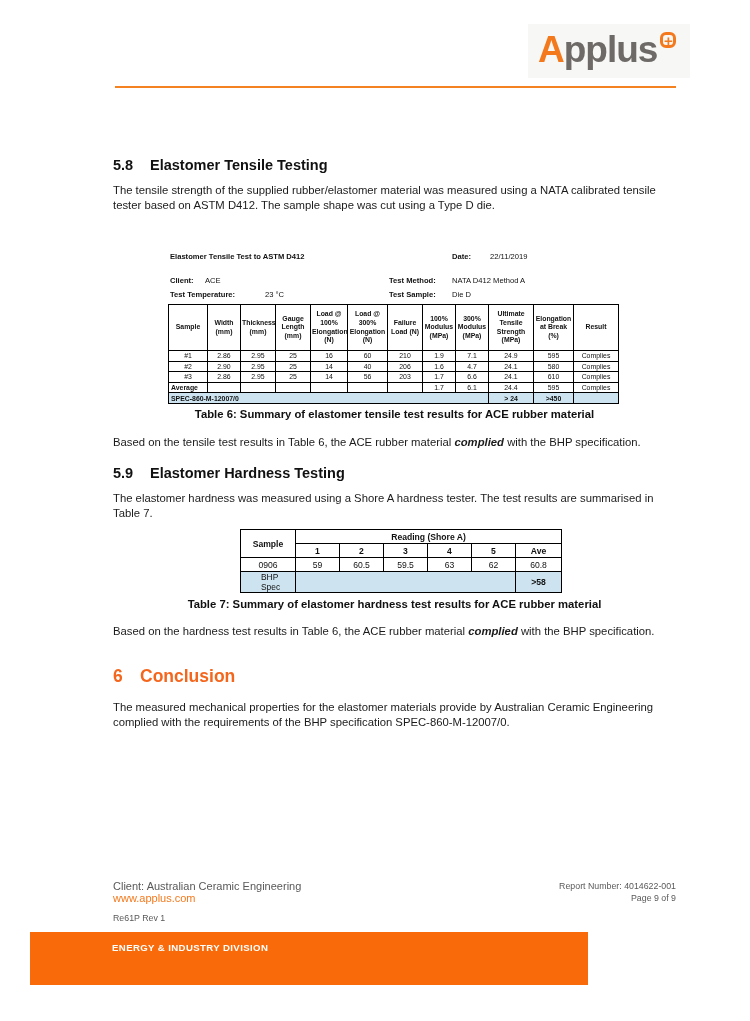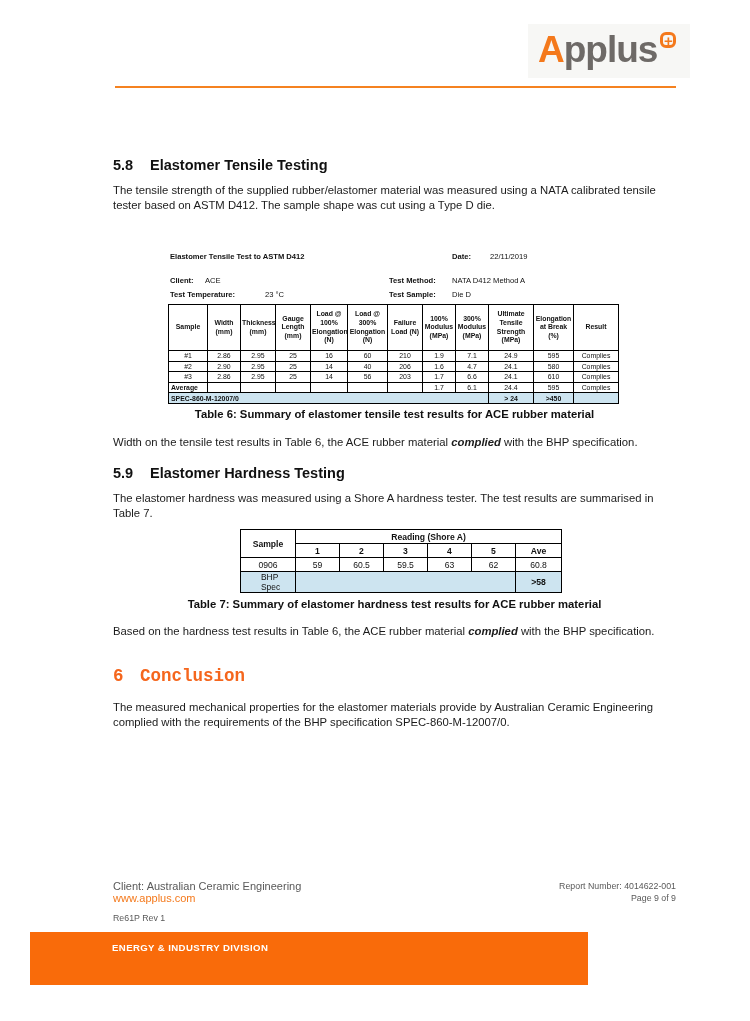--- a/index.html
+++ b/index.html
@@ -204,21 +204,21 @@
         <tr class="spec-row">
           <td class="spec-label" colspan="9">SPEC-860-M-12007/0</td>
           <td>&gt; 24</td>
           <td>&gt;450</td>
           <td></td>
         </tr>
       </tbody>
   </table>
   <div class="caption abs" style="left:113px;top:408px;">Table 6: Summary of elastomer tensile test results for ACE rubber material</div>
 
-  <p class="body abs" style="left:113px;top:435px;"><span>Width on the tensile test results in Table 6, the ACE rubber material </span><span class="emph">complied</span><span> with the BHP specification.</span></p>
+  <p class="body abs" style="left:113px;top:435px;"><span>Based on the tensile test results in Table 6, the ACE rubber material </span><span class="emph">complied</span><span> with the BHP specification.</span></p>
 
   <h2 class="sec abs" style="left:113px;top:465px;">
     <span class="num">5.9</span><span>Elastomer Hardness Testing</span>
   </h2>
   <p class="body abs" style="left:113px;top:491px;">The elastomer hardness was measured using a Shore A hardness tester. The test results are summarised in Table 7.</p>
 
   <table class="t7">
     <colgroup>
         <col>
         <col>
@@ -256,21 +256,21 @@
         <td class="lbl">BHP Spec</td>
         <td colspan="5"></td>
         <td class="val">&gt;58</td>
       </tr>
     </tbody>
   </table>
   <div class="caption abs" style="left:113px;top:598px;">Table 7: Summary of elastomer hardness test results for ACE rubber material</div>
 
   <p class="body abs" style="left:113px;top:624px;"><span>Based on the hardness test results in Table 6, the ACE rubber material </span><span class="emph">complied</span><span> with the BHP specification.</span></p>
 
-  <h1 class="conclusion abs" style="left:113px;top:666px;font-family:Liberation Mono, monospace;">
+  <h1 class="conclusion abs" style="left:113px;top:666px;">
     <span class="num">6</span><span>Conclusion</span>
   </h1>
   <p class="body abs" style="left:113px;top:700px;">The measured mechanical properties for the elastomer materials provide by Australian Ceramic Engineering complied with the requirements of the BHP specification SPEC-860-M-12007/0.</p>
 
   <div class="footer-left">
     <div>Client: Australian Ceramic Engineering</div>
     <a href="#">www.applus.com</a>
   </div>
   <div class="footer-right">
     <div>Report Number: 4014622-001</div>

